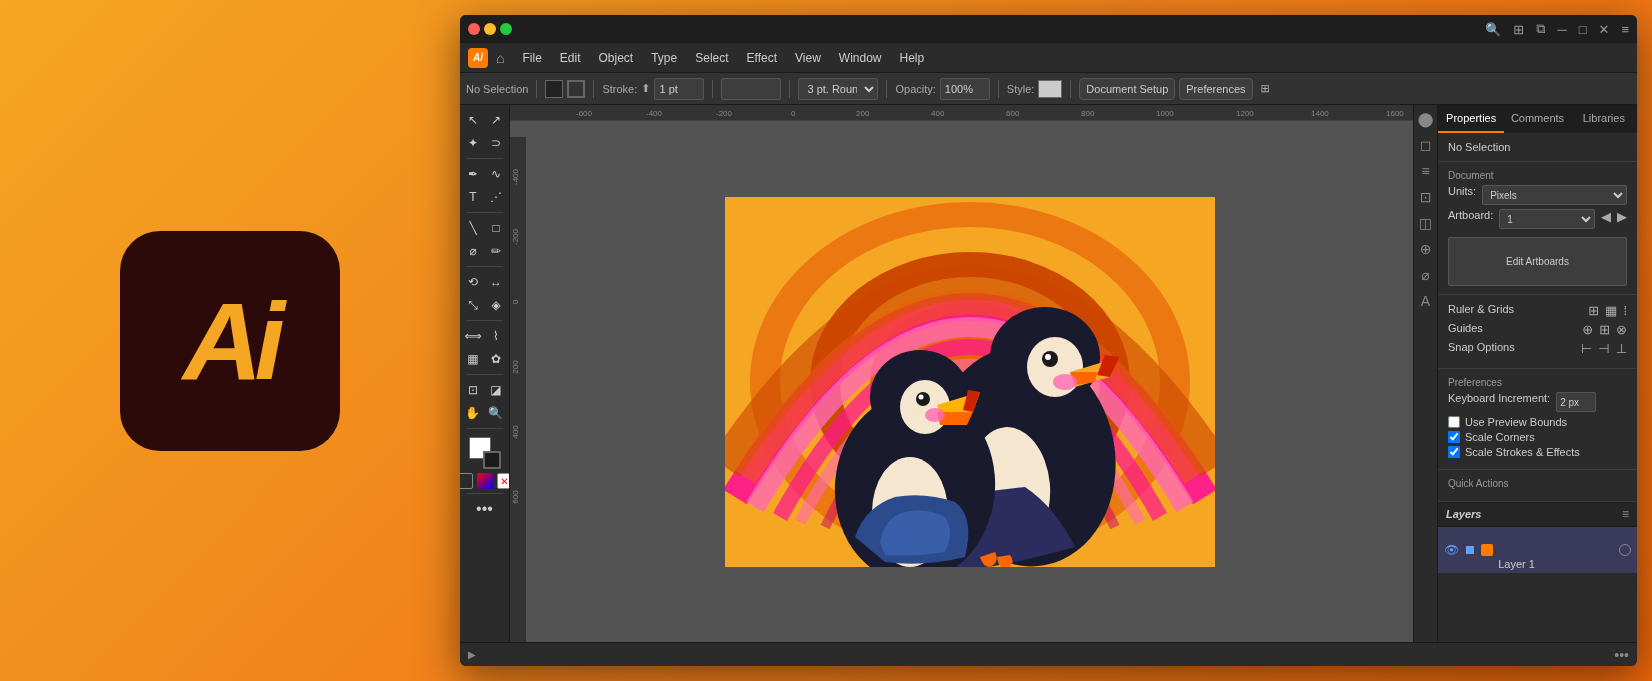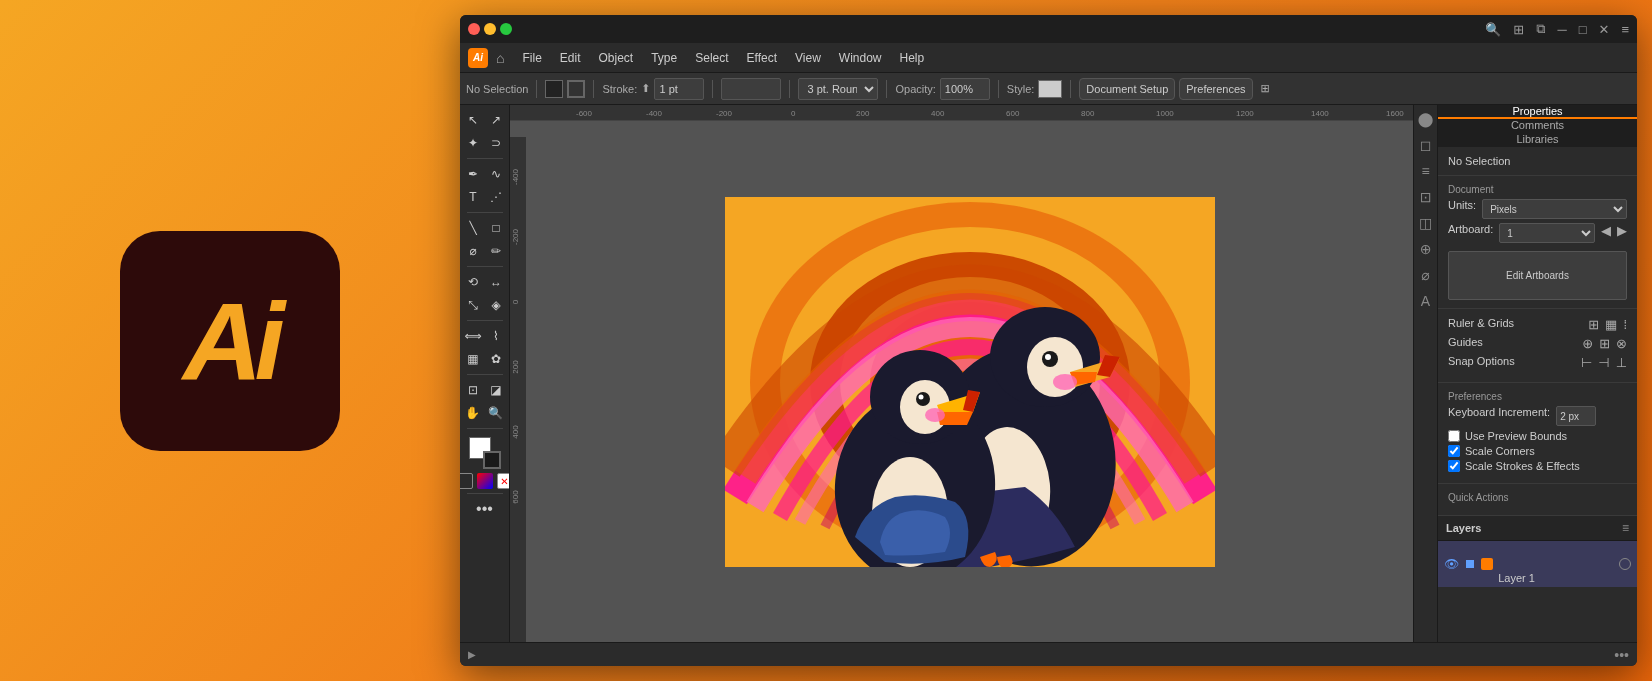--- a/index.html
+++ b/index.html
@@ -360,21 +360,20 @@
       display: flex;
       flex-direction: column;
       border-left: 1px solid #1A1A1A;
       overflow-y: auto;
     }
 
     .panel-tabs {
       display: flex;
       background: #1E1E1E;
       flex-shrink: 0;
-      flex-direction: column;
     }
 
     .panel-tab {
       flex: 1;
       height: 28px;
       display: flex;
       align-items: center;
       justify-content: center;
       color: #AAA;
       font-size: 11px;
@@ -481,20 +480,21 @@
       justify-content: space-between;
       padding: 5px 8px;
       background: #252525;
       border-bottom: 1px solid #1A1A1A;
     }
 
     .layers-title {
       color: #CCC;
       font-size: 11px;
       font-weight: bold;
+      font-style: italic;
     }
 
     .layer-row {
       display: flex;
       align-items: center;
       padding: 3px 6px;
       gap: 5px;
       background: #3A3A5A;
       cursor: pointer;
     }

